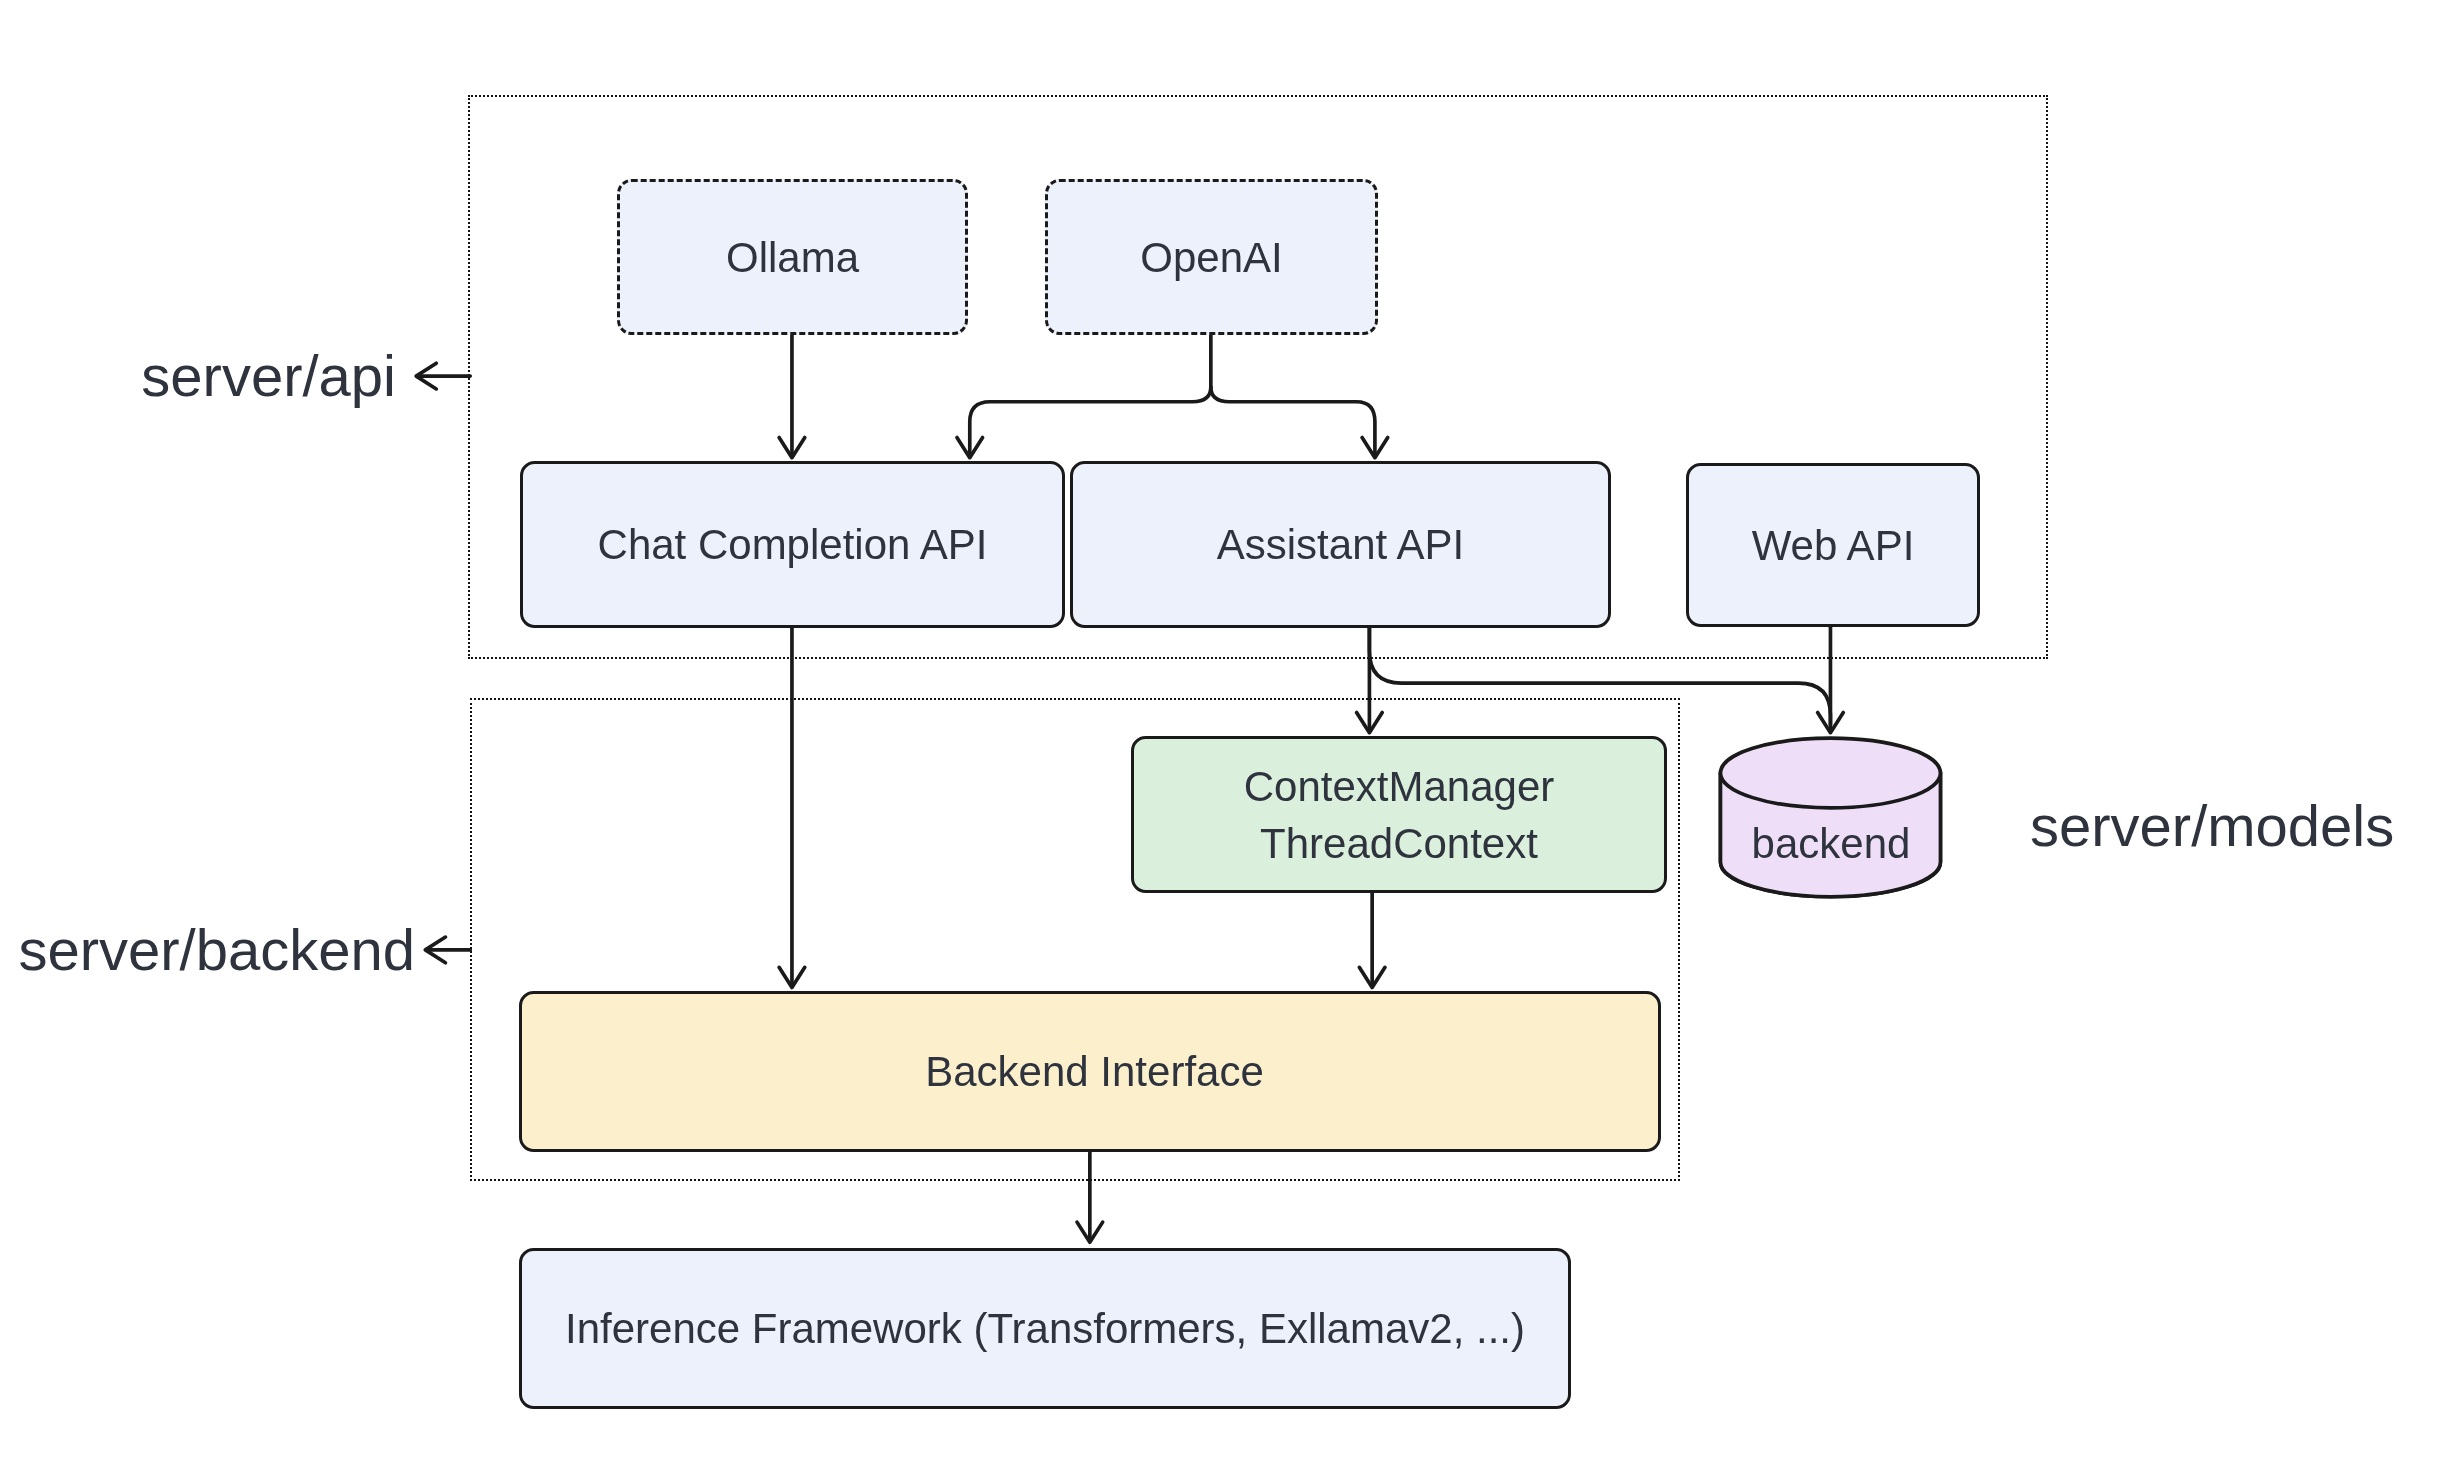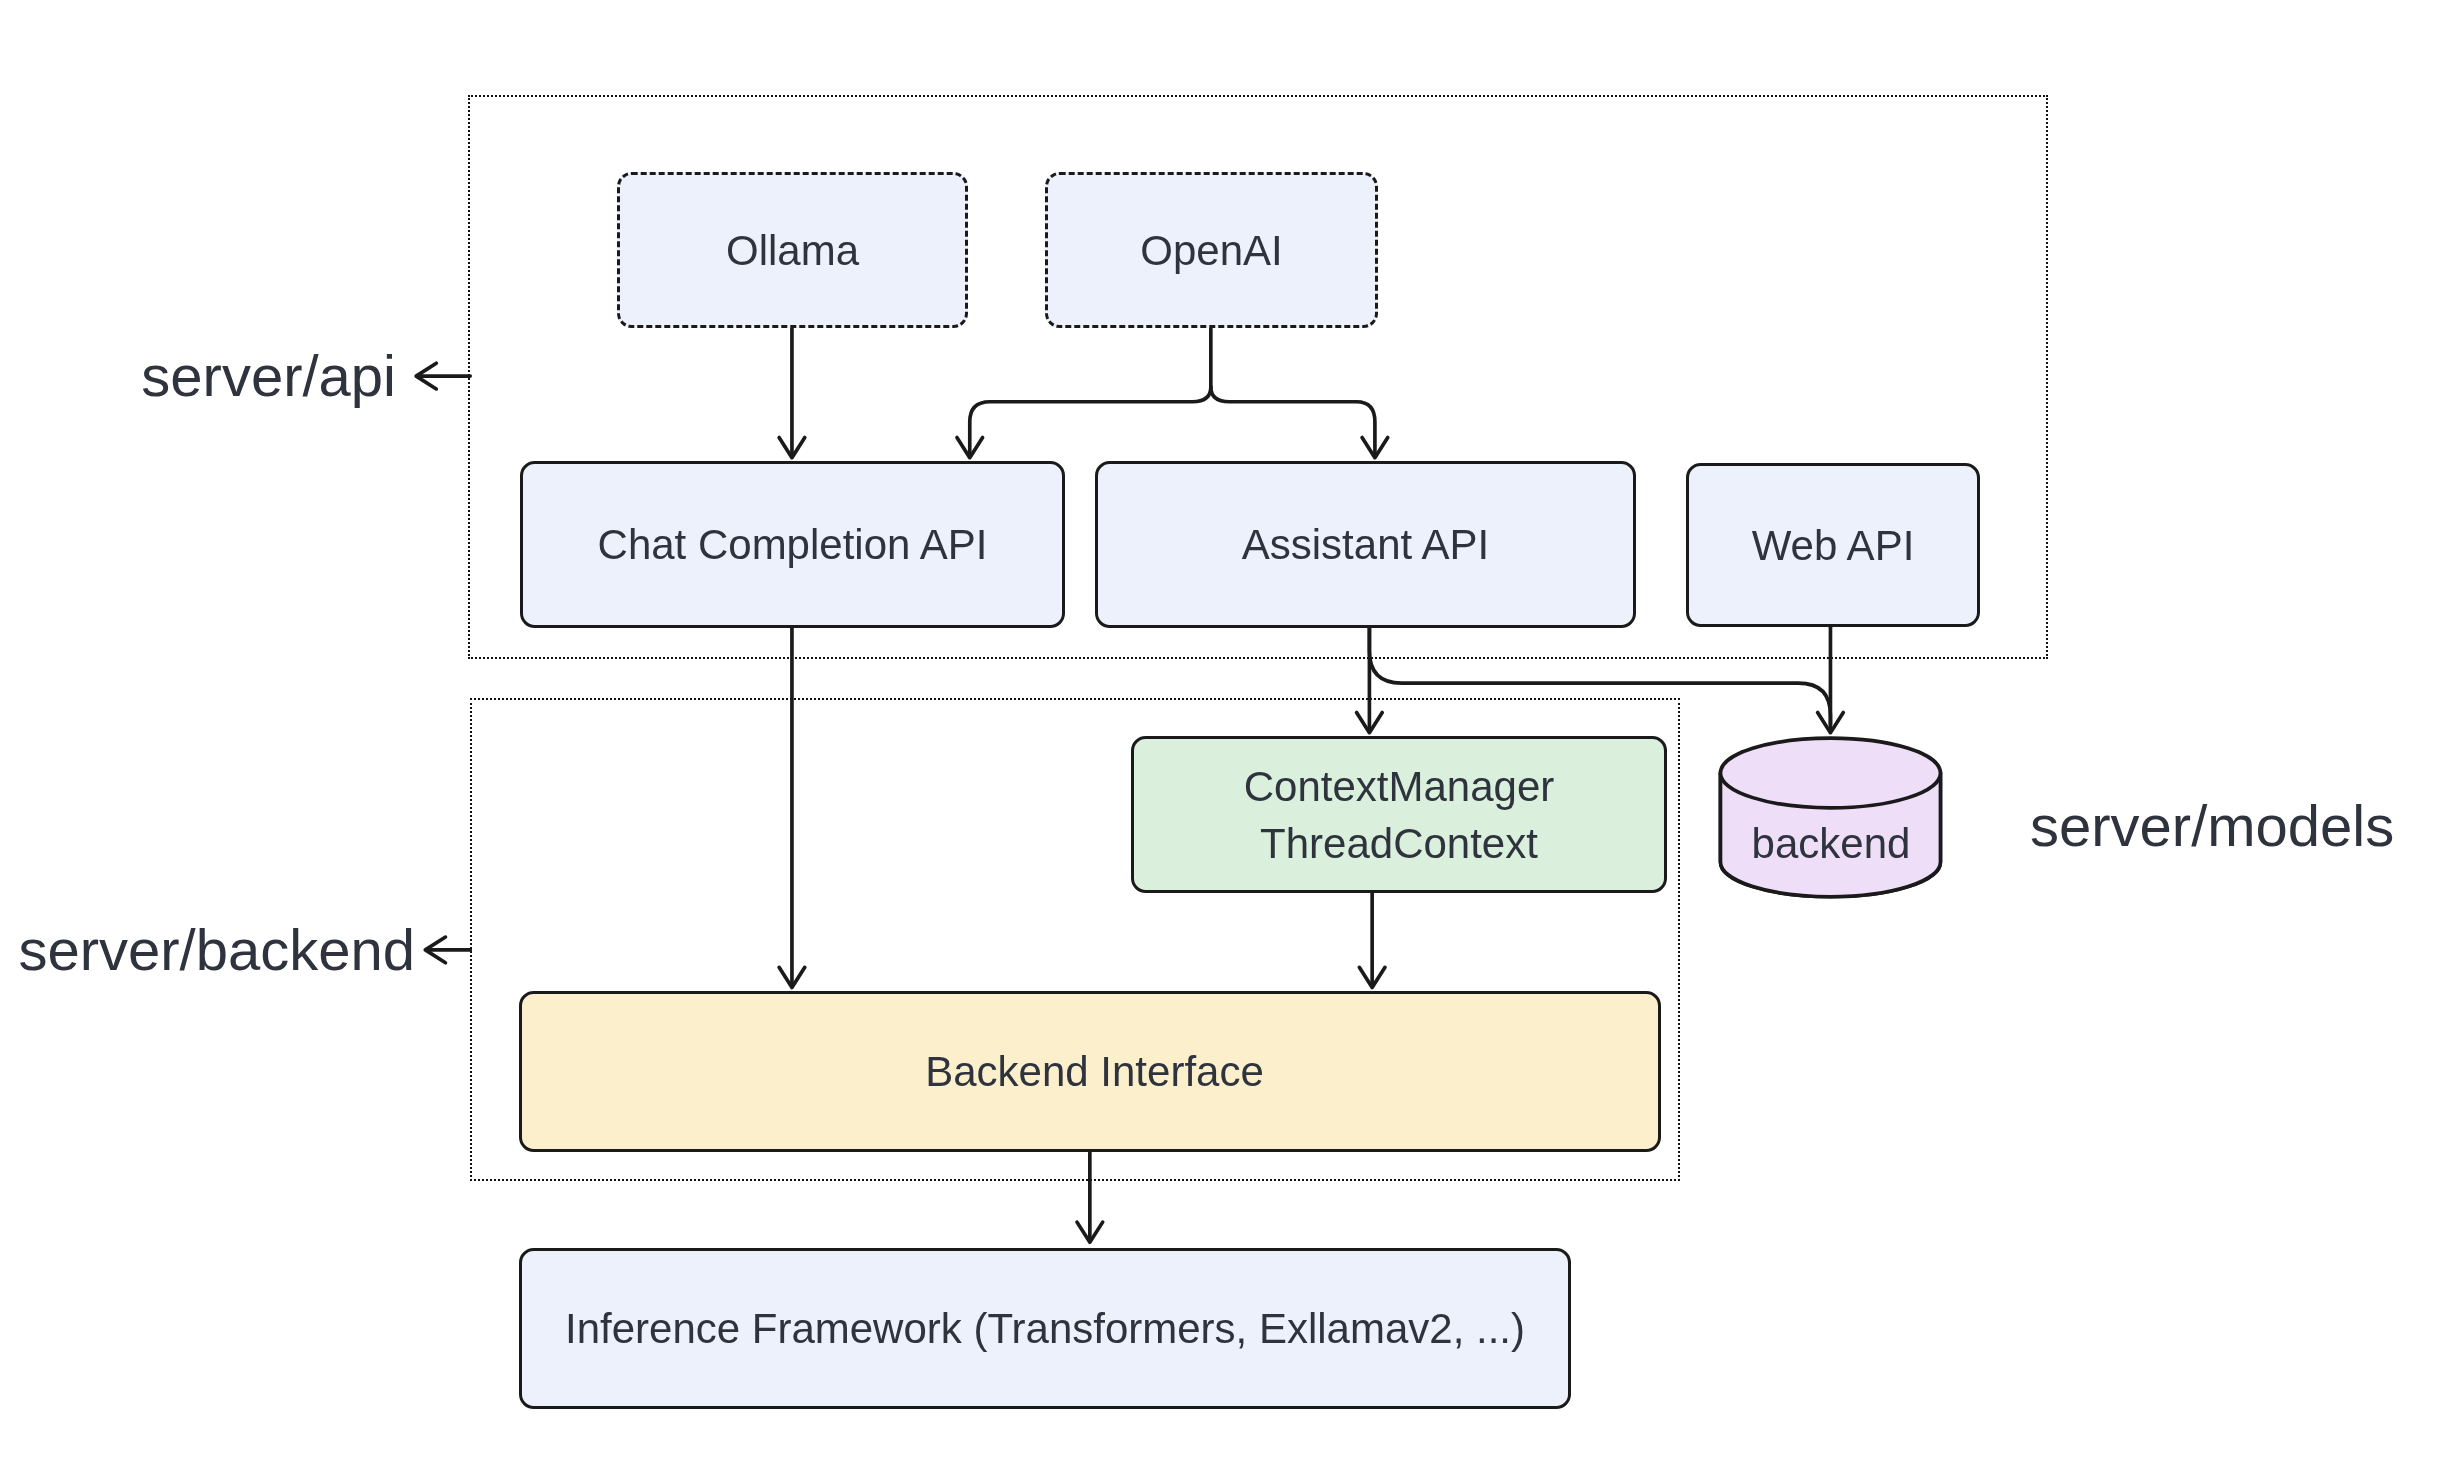--- a/index.html
+++ b/index.html
@@ -48,20 +48,21 @@
     align-items: center;
     justify-content: center;
     text-align: center;
     font-size: 42px;
     line-height: 57px;
     color: var(--text, #2e333d);
     box-sizing: border-box;
   }
   .node.dashed {
     border-style: dashed;
+    margin-top: 7px;
   }
   .node.green { background: var(--node-green, #daf0dd); }
   .node.yellow { background: var(--node-yellow, #fcf0cc); padding-left: 9px; }
   .grouplabel {
     position: absolute;
     font-size: 58px;
     line-height: 55px;
     color: var(--text, #2e333d);
     white-space: nowrap;
   }
@@ -128,21 +129,21 @@
   </div>
 
   <div class="node dashed" style="left:1045px; top:172px; width:333px; height:156px;">
     <span>OpenAI</span>
   </div>
 
   <div class="node" style="left:520px; top:461px; width:545px; height:167px;">
     <span>Chat Completion API</span>
   </div>
 
-  <div class="node" style="left:1095px; top:461px; width:541px; height:167px;">
+  <div class="node" style="left:1070px; top:461px; width:541px; height:167px;">
     <span>Assistant API</span>
   </div>
 
   <div class="node" style="left:1686px; top:463px; width:294px; height:164px;">
     <span>Web API</span>
   </div>
 
   <div class="node green" style="left:1105px; top:736px; width:536px; height:157px;margin-left:26px;">
     <span>ContextManager</span>
     <span>ThreadContext</span>

